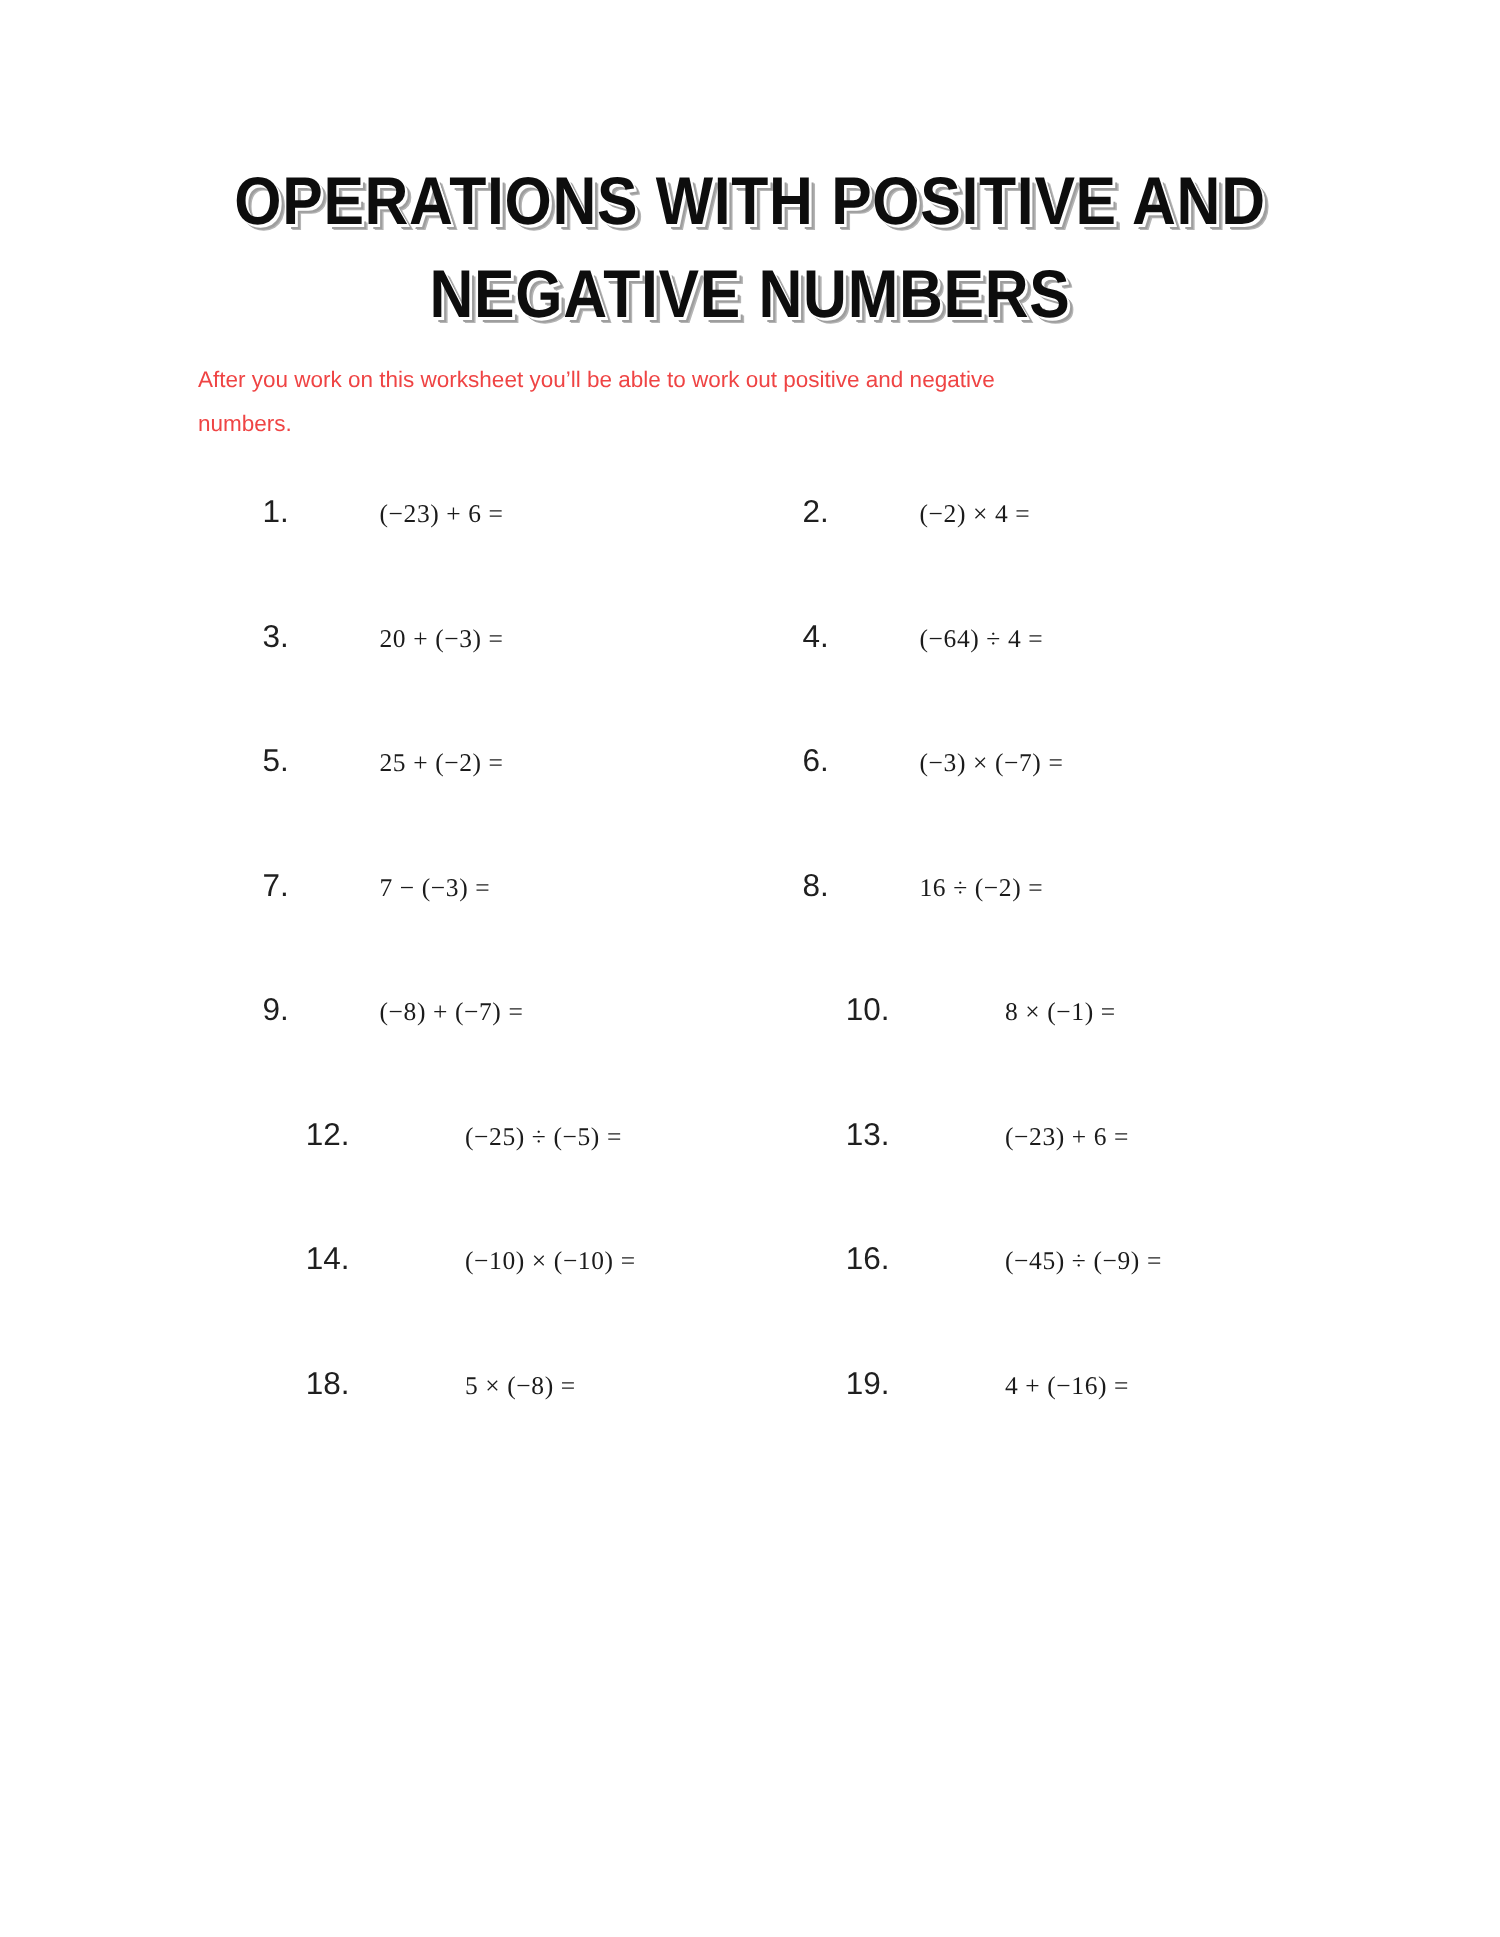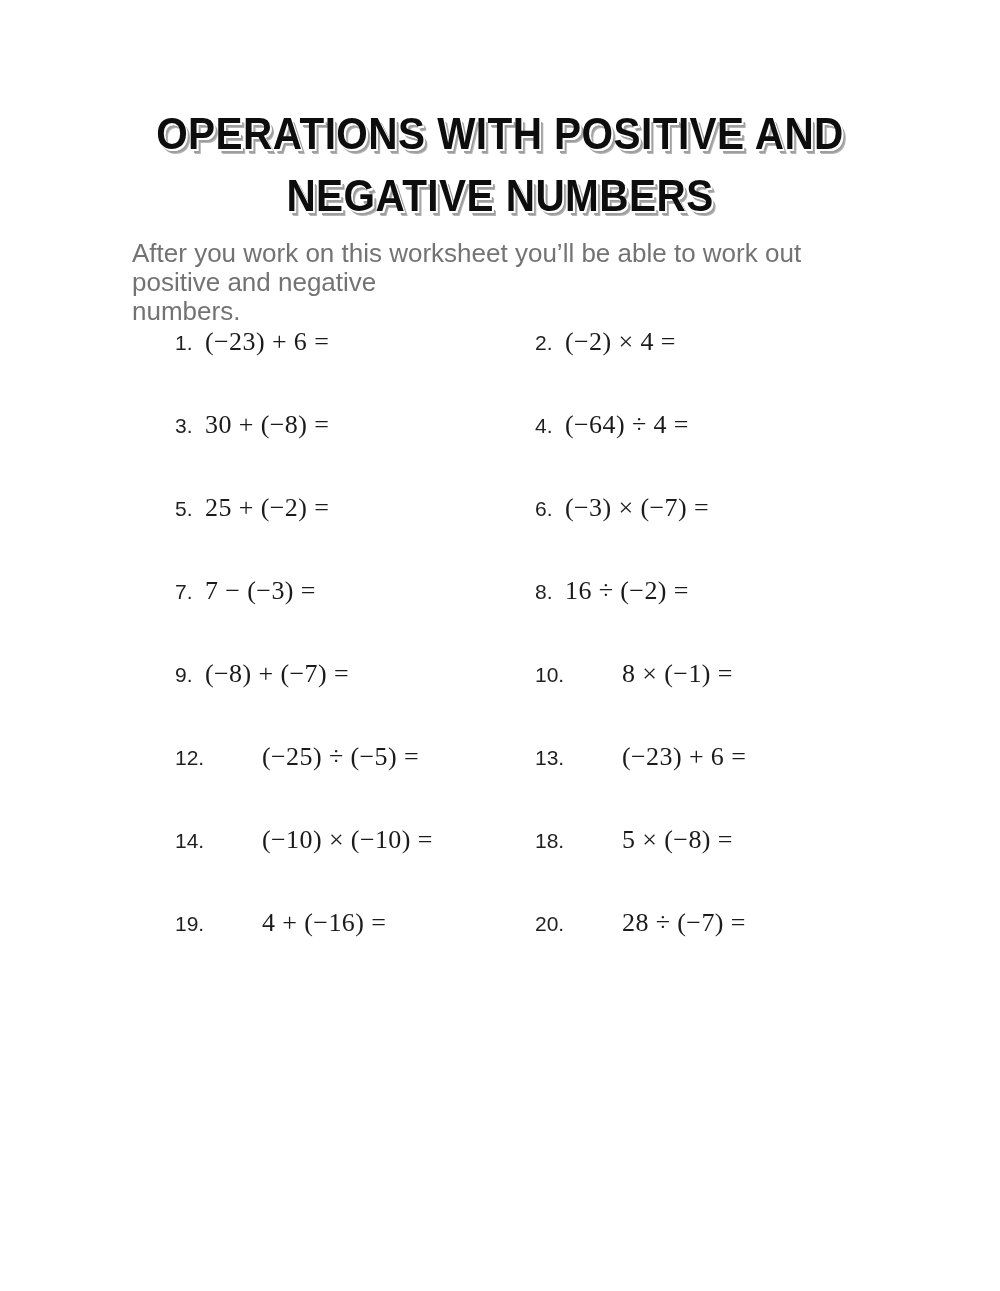--- a/index.html
+++ b/index.html
@@ -28,23 +28,23 @@
     transform: scaleX(0.90);
     transform-origin: 50% 0;
     text-shadow: 1.5px 1.5px 0 #ffffff, 2px 2px 0 #ffffff,
                  3.5px 3.5px 0 #9e9e9e, 4.5px 4.5px 0 #b5b5b5;
   }
   .subtitle {
     position: absolute;
     top: 239px;
     left: 132px;
     width: 740px;
-    font-size: 26px;
+    font-size: 15px;
     line-height: 29px;
-    color: #737373;
+    color: #ef4444;
     white-space: pre-line;
   }
   .problems {
     position: absolute;
     top: 300px;
     left: 175px;
     display: grid;
     grid-template-columns: 360px 430px;
     grid-auto-rows: 83.1px;
     align-items: center;
@@ -55,26 +55,27 @@
     white-space: nowrap;
   }
   .pnum {
     flex: none;
     display: inline-block;
     width: 30px;
     font-family: "Liberation Sans", sans-serif;
     font-size: 21px;
     color: #1f1f1f;
   }
-  .problem.w .pnum { width: 87px; }
+  .problem.w .pnum { width: 87px; text-align: center; }
   .pexpr {
     font-family: "Liberation Serif", "DejaVu Serif", serif;
-    font-size: 26px;
+    font-size: 17px;
     letter-spacing: 0.4px;
     color: #1b1b1b;
+    margin-left: 48px;
   }
 </style>
 </head>
 <body>
 
 <div class="page">
 
   <div class="title">OPERATIONS WITH POSITIVE AND
 NEGATIVE NUMBERS</div>
 
@@ -85,21 +86,21 @@
     <div class="problem">
         <span class="pnum">1.</span>
         <span class="pexpr">(−23) + 6 =</span>
       </div>
     <div class="problem">
         <span class="pnum">2.</span>
         <span class="pexpr">(−2) × 4 =</span>
       </div>
     <div class="problem">
         <span class="pnum">3.</span>
-        <span class="pexpr">30 + (−8) =</span>
+        <span class="pexpr">20 + (−3) =</span>
       </div>
     <div class="problem">
         <span class="pnum">4.</span>
         <span class="pexpr">(−64) ÷ 4 =</span>
       </div>
     <div class="problem">
         <span class="pnum">5.</span>
         <span class="pexpr">25 + (−2) =</span>
       </div>
     <div class="problem">
@@ -128,20 +129,24 @@
       </div>
     <div class="problem w">
         <span class="pnum">13.</span>
         <span class="pexpr">(−23) + 6 =</span>
       </div>
     <div class="problem w">
         <span class="pnum">14.</span>
         <span class="pexpr">(−10) × (−10) =</span>
       </div>
     <div class="problem w">
+        <span class="pnum">16.</span>
+        <span class="pexpr">(−45) ÷ (−9) =</span>
+      </div>
+    <div class="problem w">
         <span class="pnum">18.</span>
         <span class="pexpr">5 × (−8) =</span>
       </div>
     <div class="problem w">
         <span class="pnum">19.</span>
         <span class="pexpr">4 + (−16) =</span>
       </div>
     <div class="problem w">
         <span class="pnum">20.</span>
         <span class="pexpr">28 ÷ (−7) =</span>

